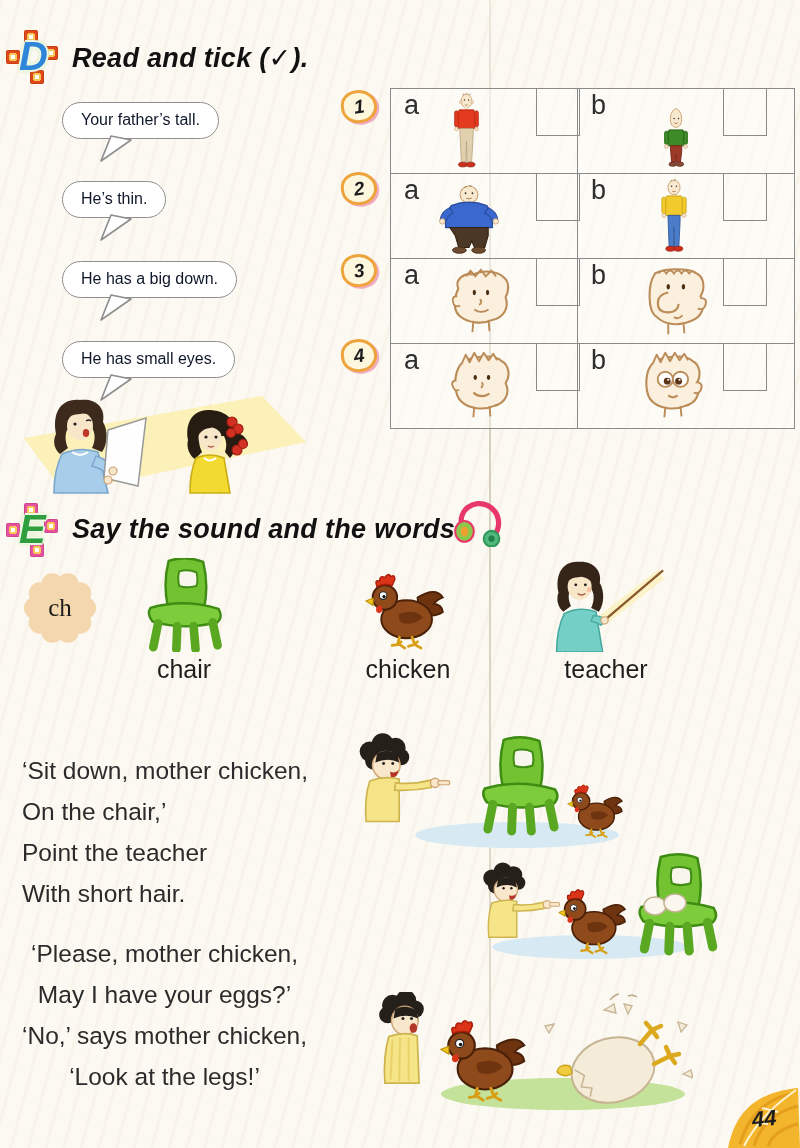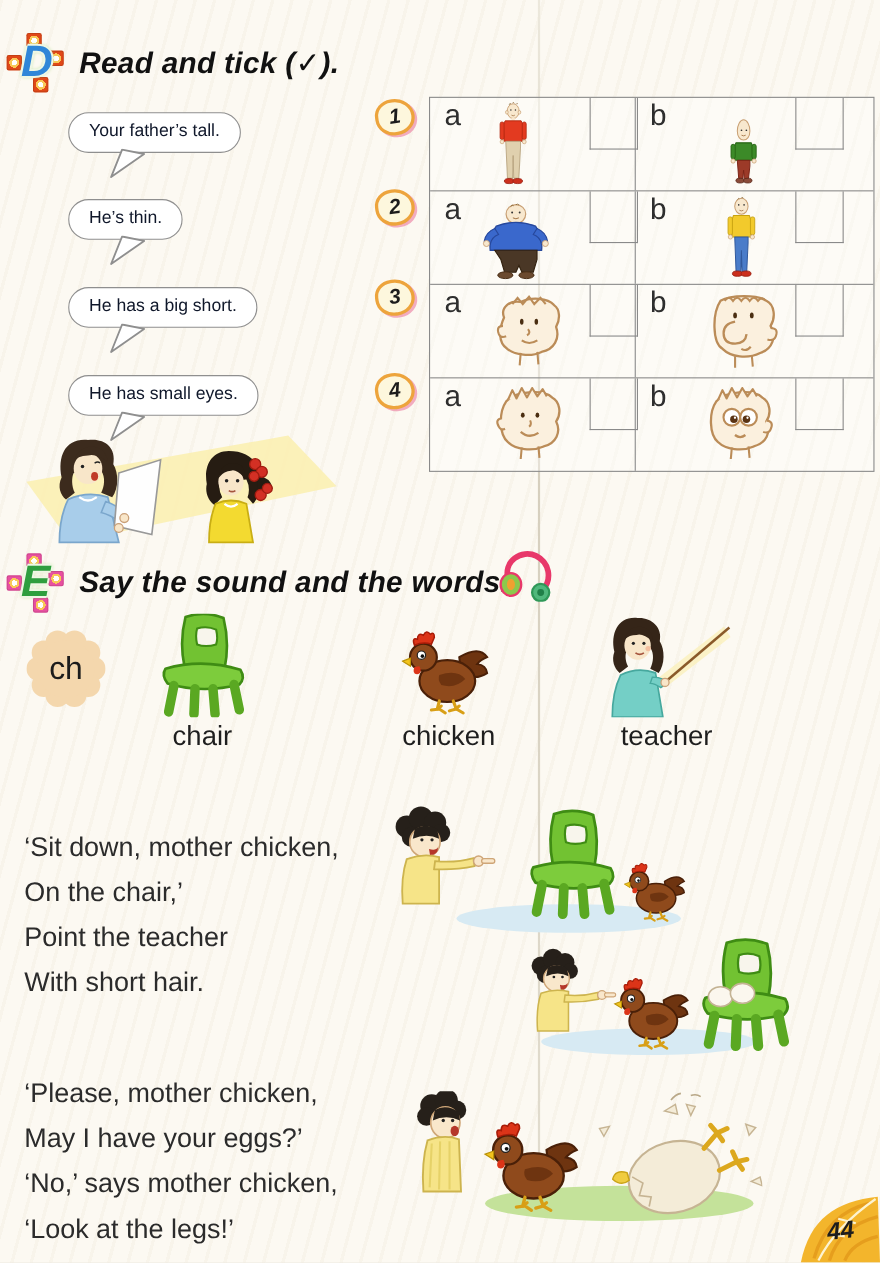--- a/index.html
+++ b/index.html
@@ -33,21 +33,21 @@
   .cell-img{position:absolute;}
   .numcircle{position:absolute;left:341px;width:30px;height:27px;border:3.5px solid #eda43c;
       box-shadow:2px 2px 0 0 rgba(233,110,150,.55);border-radius:46% 54% 50% 50%;background:#fdf7dd;
       display:flex;align-items:center;justify-content:center;font-weight:bold;font-style:italic;
       font-size:19px;transform:rotate(-8deg);}
   
   .word-card{position:absolute;display:flex;flex-direction:column;align-items:center;}
   .img-box{display:flex;align-items:flex-end;justify-content:center;}
   .word-label{font-size:25px;color:#1e1e1e;margin-top:3px;}
   .ch-wrap{left:24px;top:572px;width:72px;height:72px;}
-  .ch-label{position:absolute;inset:0;display:flex;align-items:center;justify-content:center;font-size:29px;color:#1c1c1c;}
+  .ch-label{position:absolute;inset:0;display:flex;align-items:center;justify-content:center;font-size:25px;color:#1c1c1c;font-family:Liberation Serif, serif;}
   .rhyme-instr{left:23px;top:711px;font-size:23px;font-weight:bold;font-style:italic;white-space:nowrap;}
   .stanza{position:absolute;left:22px;font-size:24.5px;color:#2b2b2b;white-space:nowrap;}
   .rline{height:41px;line-height:41px;}
   
   .page-num{position:absolute;right:24px;bottom:16px;font-size:22px;font-weight:900;font-style:italic;
       color:#1d1d1d;transform:rotate(-6deg);}
 </style>
 </head>
 <body>
 
@@ -129,21 +129,21 @@
         <path d="M12,1 L2,26 L32,5 Z" fill="#fff" stroke="#8f8f8f" stroke-width="1.7" stroke-linejoin="round"></path>
       </svg>
   </div>
   <div class="bubble" style="left:62px;top:181px;">
     <span>He’s thin.</span>
     <svg class="btail" width="36" height="28" viewBox="0 0 36 28">
         <path d="M12,1 L2,26 L32,5 Z" fill="#fff" stroke="#8f8f8f" stroke-width="1.7" stroke-linejoin="round"></path>
       </svg>
   </div>
   <div class="bubble" style="left:62px;top:261px;">
-    <span>He has a big short.</span>
+    <span>He has a big down.</span>
     <svg class="btail" width="36" height="28" viewBox="0 0 36 28">
         <path d="M12,1 L2,26 L32,5 Z" fill="#fff" stroke="#8f8f8f" stroke-width="1.7" stroke-linejoin="round"></path>
       </svg>
   </div>
   <div class="bubble" style="left:62px;top:341px;">
     <span>He has small eyes.</span>
     <svg class="btail" width="36" height="28" viewBox="0 0 36 28">
         <path d="M12,1 L2,26 L32,5 Z" fill="#fff" stroke="#8f8f8f" stroke-width="1.7" stroke-linejoin="round"></path>
       </svg>
   </div>
@@ -409,21 +409,21 @@
     </div>
     <div class="word-label">teacher</div>
   </div>
 
   <div class="stanza" style="top:750px;">
     <div class="rline">‘Sit down, mother chicken,</div>
     <div class="rline">On the chair,’</div>
     <div class="rline">Point the teacher</div>
     <div class="rline">With short hair.</div>
   </div>
-  <div class="stanza" style="top:974px;">
+  <div class="stanza" style="top:933px;text-align:center;">
     <div class="rline">‘Please, mother chicken,</div>
     <div class="rline">May I have your eggs?’</div>
     <div class="rline">‘No,’ says mother chicken,</div>
     <div class="rline">‘Look at the legs!’</div>
   </div>
 
   <svg class="abs" style="left:342px;top:727px;" width="290" height="128" viewBox="0 0 290 128">
     <ellipse cx="175" cy="108" rx="102" ry="13" fill="#d7eaf3"></ellipse>
     <use href="#g-boy-point" transform="translate(2,8) scale(0.92)"></use>
     <use href="#g-chair" transform="translate(128,10) scale(0.99)"></use>

